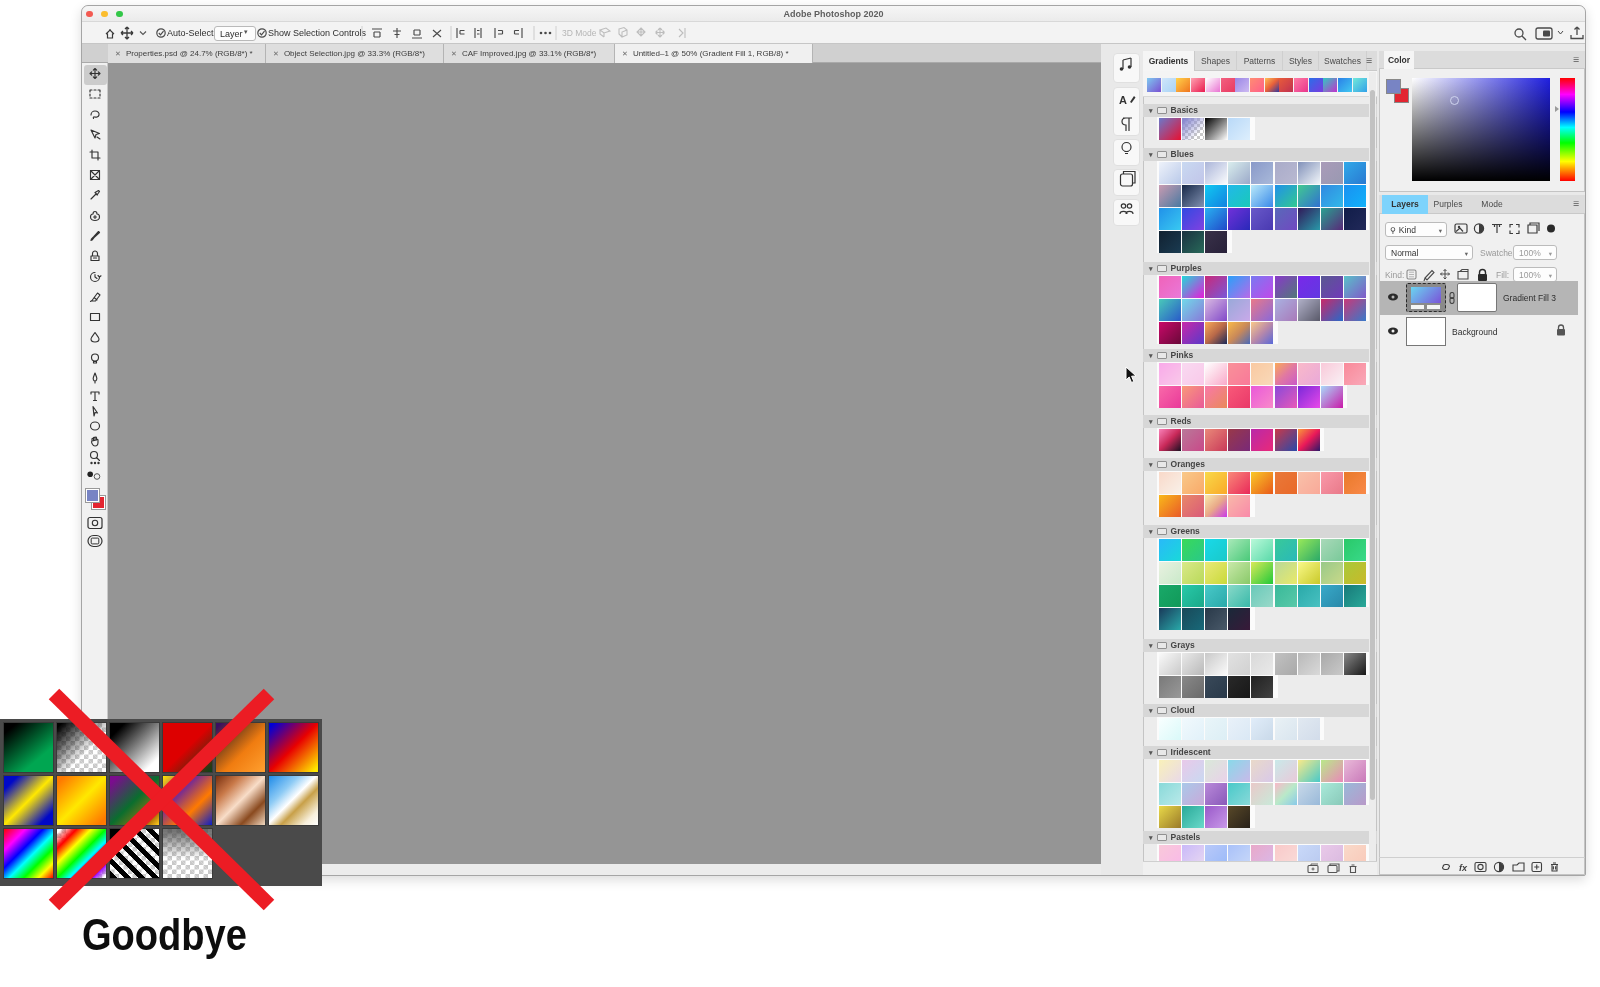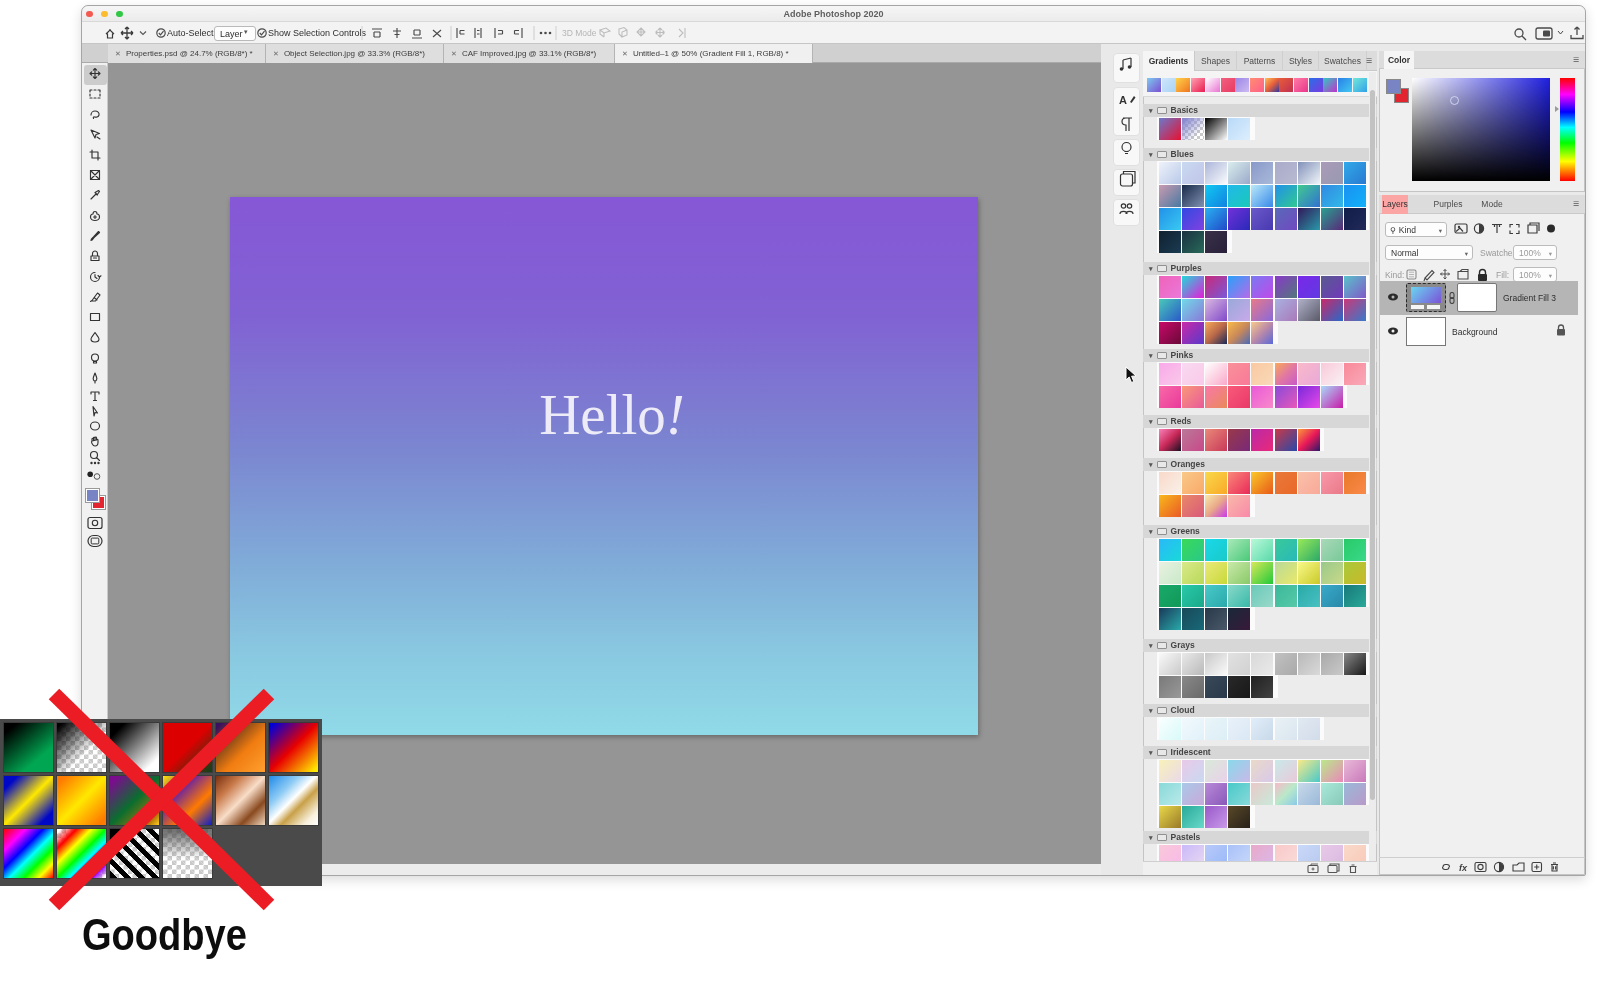--- a/index.html
+++ b/index.html
@@ -170,23 +170,20 @@
         <g transform="translate(6,472.5)">
           <rect x="0" y="0" width="14" height="11" rx="5.5" fill="none" stroke="#333" stroke-width="1.2"></rect>
           <rect x="3.2" y="2.6" width="7.6" height="5.8" rx="1" fill="none" stroke="#333" stroke-width="1"></rect>
         </g>
       </svg>
     </div>
 <div class="a" style="left:4px;top:483px;width:13px;height:13px;background:#7884c4;border:1px solid #fff;box-shadow:0 0 0 1px #999;z-index:3"></div>
 <div class="a" style="left:10px;top:490px;width:13px;height:13px;background:#e32530;border:1px solid #fff;box-shadow:0 0 0 1px #999;z-index:2"></div>
 <div class="a canvasarea"></div>
 <div class="a botstrip"></div>
-<div class="a" style="left:148px;top:191px;width:748px;height:538px;background:linear-gradient(180deg,#8657d6 0%,#8162d3 22%,#7b85d0 46%,#80abd8 68%,#8acae1 86%,#90dae8 100%);box-shadow:1px 2px 5px rgba(0,0,0,.3)">
-      <div class="a" id="hello" style="left:8px;top:189px;width:100%;text-align:center;font-family:'Liberation Serif',serif;font-size:57px;color:#edebf7;line-height:1">Hello<span style="font-style:italic">!</span></div>
-    </div>
 <div class="a dock"></div>
 <div class="ibox" style="top:47px;height:30px"></div>
 <div class="ibox" style="top:81px;height:49px"></div>
 <div class="ibox" style="top:133px;height:27px"></div>
 <div class="ibox" style="top:163px;height:27px"></div>
 <div class="ibox" style="top:193px;height:27px"></div>
 <div class="a" style="left:1031px;top:44px;width:27px;height:190px">
       <svg width="27" height="190">
 <g stroke="#333" stroke-width="1.2" fill="none">
 <path d="M10 10 V19 M18 8 V17 M10 10 L18 8"></path>
@@ -461,21 +458,21 @@
 <div class="a" style="left:1491px;top:50px;font-size:7px;color:#555">☰</div>
 <div class="a" style="left:1304px;top:73px;width:15px;height:15px;background:#7884c4;border:1px solid #888;z-index:3"></div>
 <div class="a" style="left:1312px;top:82px;width:15px;height:15px;background:#e32530;border:1px solid #888;z-index:2"></div>
 <div class="a" style="left:1330px;top:72px;width:138px;height:103px;background:linear-gradient(to top,#000,rgba(0,0,0,0)),linear-gradient(to right,#fff,#1f1fdf)">
       <div class="a" style="left:38px;top:18px;width:9px;height:9px;border:1.5px solid #cfd4ee;border-radius:50%"></div>
     </div>
 <div class="a" style="left:1478px;top:72px;width:15px;height:103px;background:linear-gradient(to bottom,#ff0000 0%,#ff00ff 16%,#0000ff 33%,#00ffff 48%,#00ff00 63%,#ffff00 81%,#ff0000 100%)"></div>
 <div class="a" style="left:1473px;top:100px;width:0;height:0;border-top:3px solid transparent;border-bottom:3px solid transparent;border-left:4px solid #999"></div>
 <div class="a" style="left:1297px;top:189px;width:206px;height:680px;background:#f0f0f0;border:1px solid #c4c4c4"></div>
 <div class="a" style="left:1297px;top:189px;width:206px;height:19px;background:#dcdcdc;border-bottom:1px solid #c9c9c9"></div>
-<div class="a" style="left:1300px;top:189px;width:26px;height:19px;background:#fca5a5;font-size:8.5px;color:#333;line-height:19px;text-align:center;font-weight:normal">Layers</div>
+<div class="a" style="left:1300px;top:189px;width:46px;height:19px;background:#7dd3fc;font-size:8.5px;color:#333;line-height:19px;text-align:center;font-weight:bold">Layers</div>
 <div class="a" style="left:1341px;top:189px;width:50px;height:19px;font-size:8.5px;color:#4a4a4a;line-height:19px;text-align:center">Purples</div>
 <div class="a" style="left:1393px;top:189px;width:34px;height:19px;font-size:8.5px;color:#4a4a4a;line-height:19px;text-align:center">Mode</div>
 <div class="a" style="left:1491px;top:194px;font-size:7px;color:#555">☰</div>
 <div class="a" style="left:1303px;top:216px;width:62px;height:15px;background:#fdfdfd;border:1px solid #bbb;border-radius:3px;font-size:8.5px;color:#333;line-height:14px"><span style="margin:0 3px 0 4px;font-size:8px">⚲</span>Kind<span style="float:right;margin-right:4px;color:#666;font-size:6.5px;line-height:15px">▾</span></div>
 <div class="a" style="left:1297px;top:213px;width:206px;height:22px">
       <svg width="206" height="22">
 <g stroke="#3c3c3c" stroke-width="1.2" fill="none">
 <rect x="76" y="5" width="12" height="9" rx="1.5"></rect>
           <circle cx="80" cy="8" r="1.2" fill="#3c3c3c" stroke="none"></circle>
           <path d="M77 12.5 L81 9 L84 12.5"></path>

